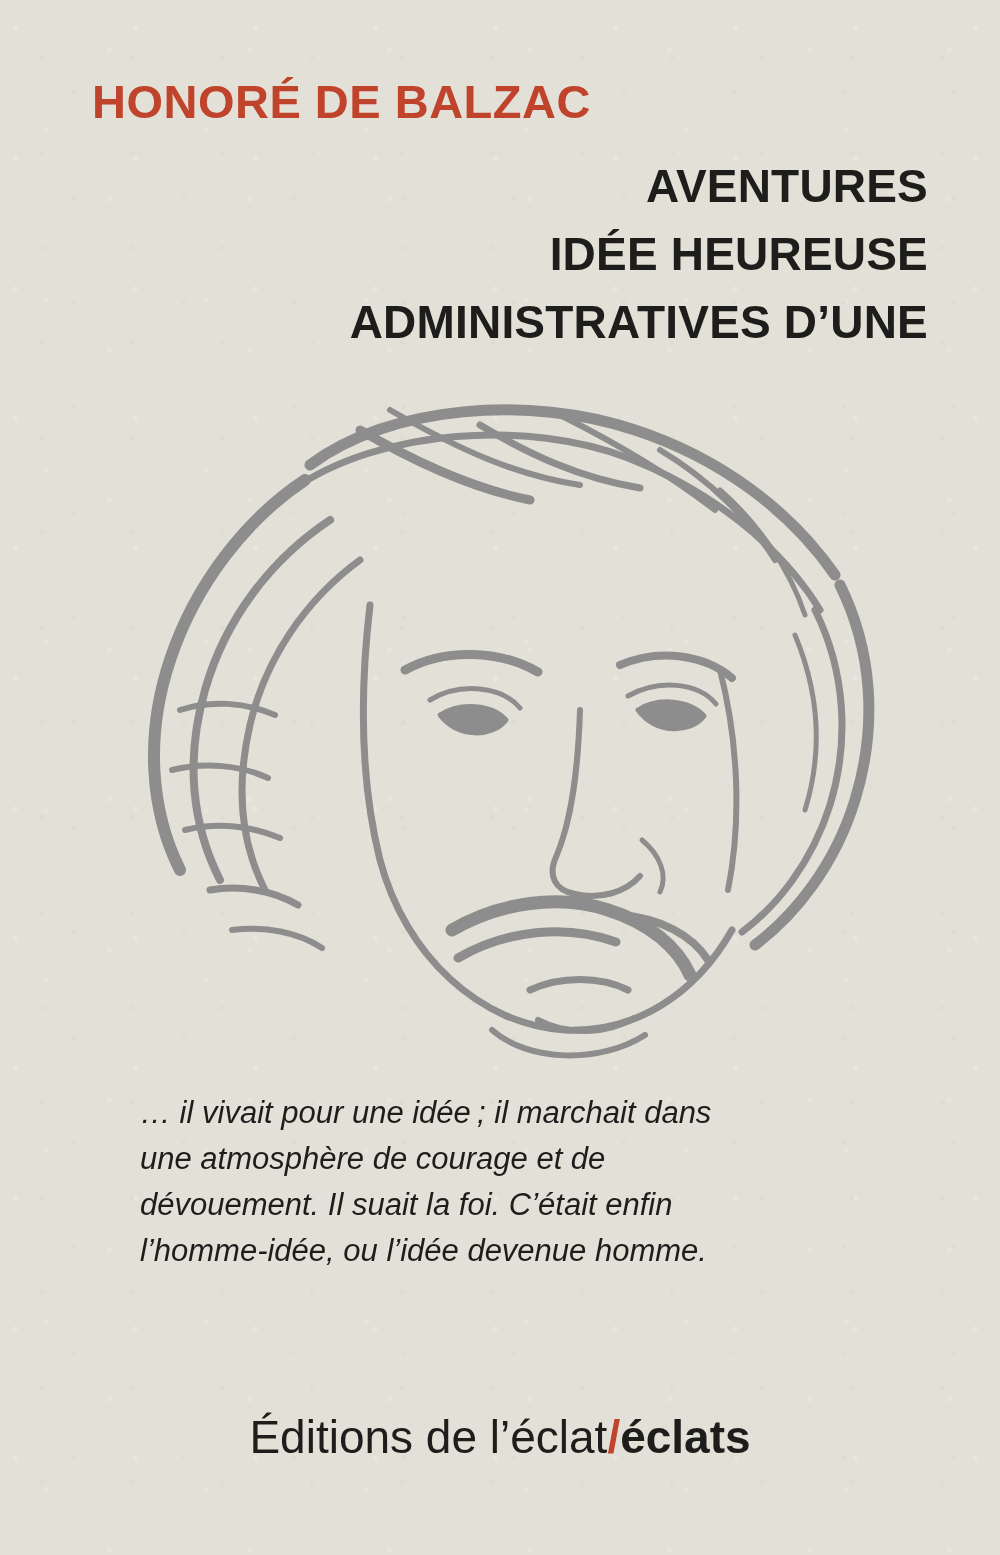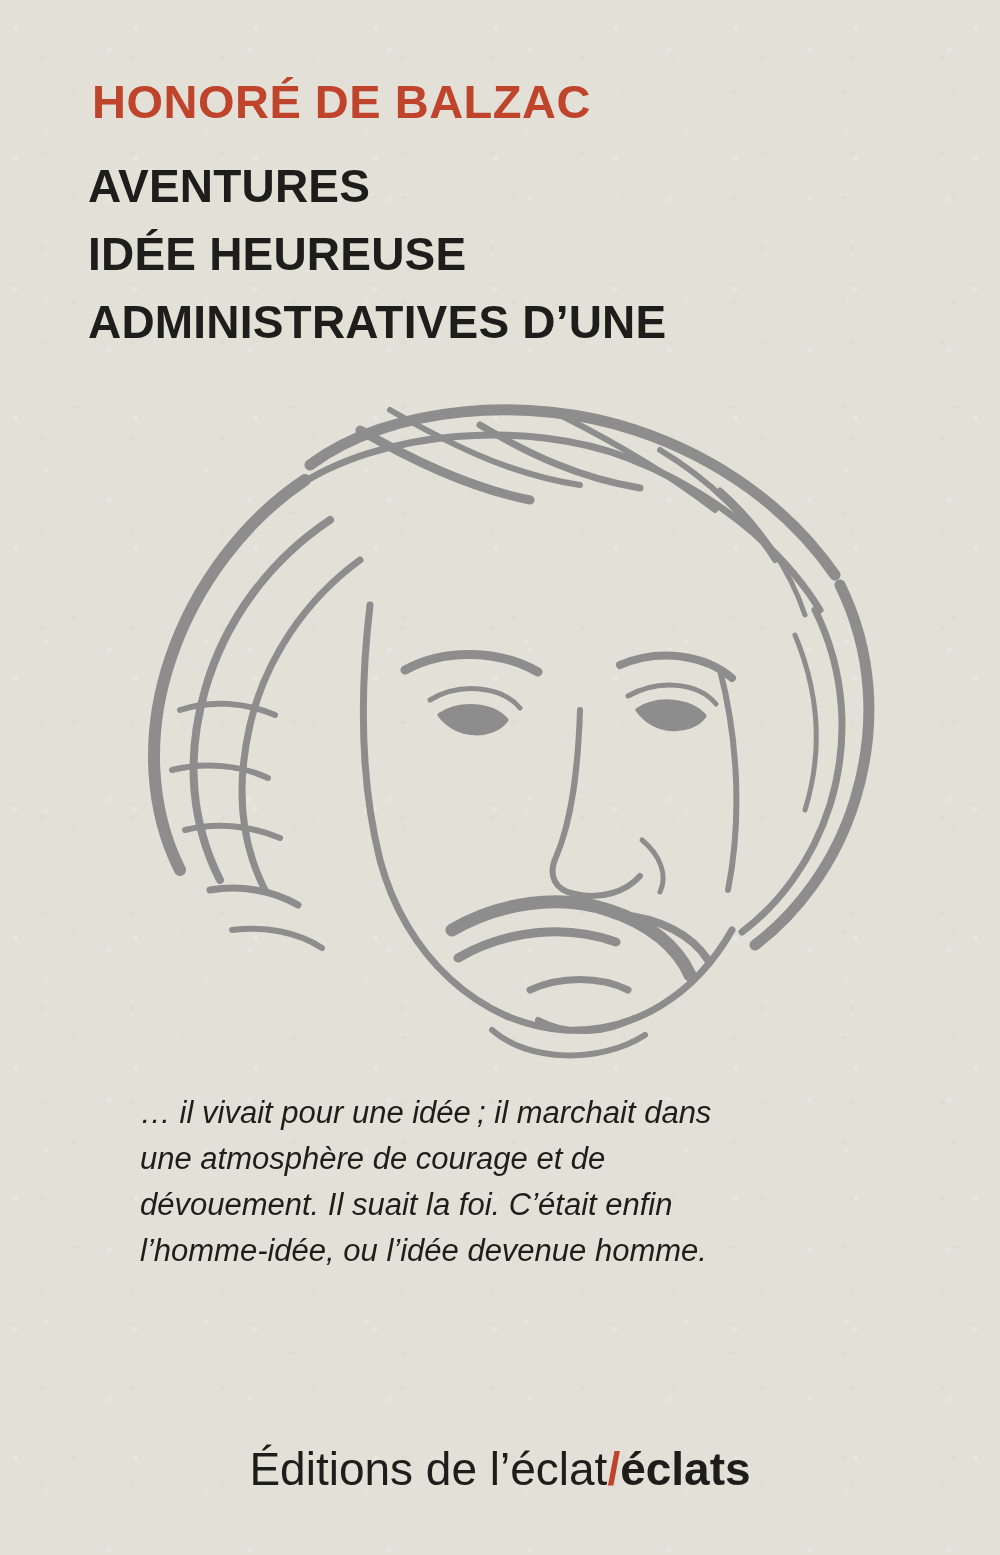--- a/index.html
+++ b/index.html
@@ -50,21 +50,21 @@
     position: absolute;
     left: 88px;
     top: 152px;
     width: 840px;
     color: #1d1d1b;
     font-size: 46px;
     font-weight: bold;
     line-height: 1.48;
     letter-spacing: 0.2px;
   }
-  .title-line { display: block; }
+  .title-line { display: block; text-align: right; }
 
   .portrait {
     position: absolute;
     left: 60px;
     top: 370px;
     width: 880px;
     height: 720px;
   }
   .portrait svg { display: block; width: 100%; height: 100%; }
 
@@ -82,21 +82,20 @@
 
   .publisher {
     position: absolute;
     left: 0;
     right: 0;
     top: 1410px;
     text-align: center;
     font-size: 46px;
     color: #1d1d1b;
     white-space: nowrap;
-    margin-top: 32px;
   }
   .publisher .slash {
     color: #c0432c;
     font-weight: bold;
   }
   .publisher .second {
     font-weight: bold;
   }
 </style>
 </head>

